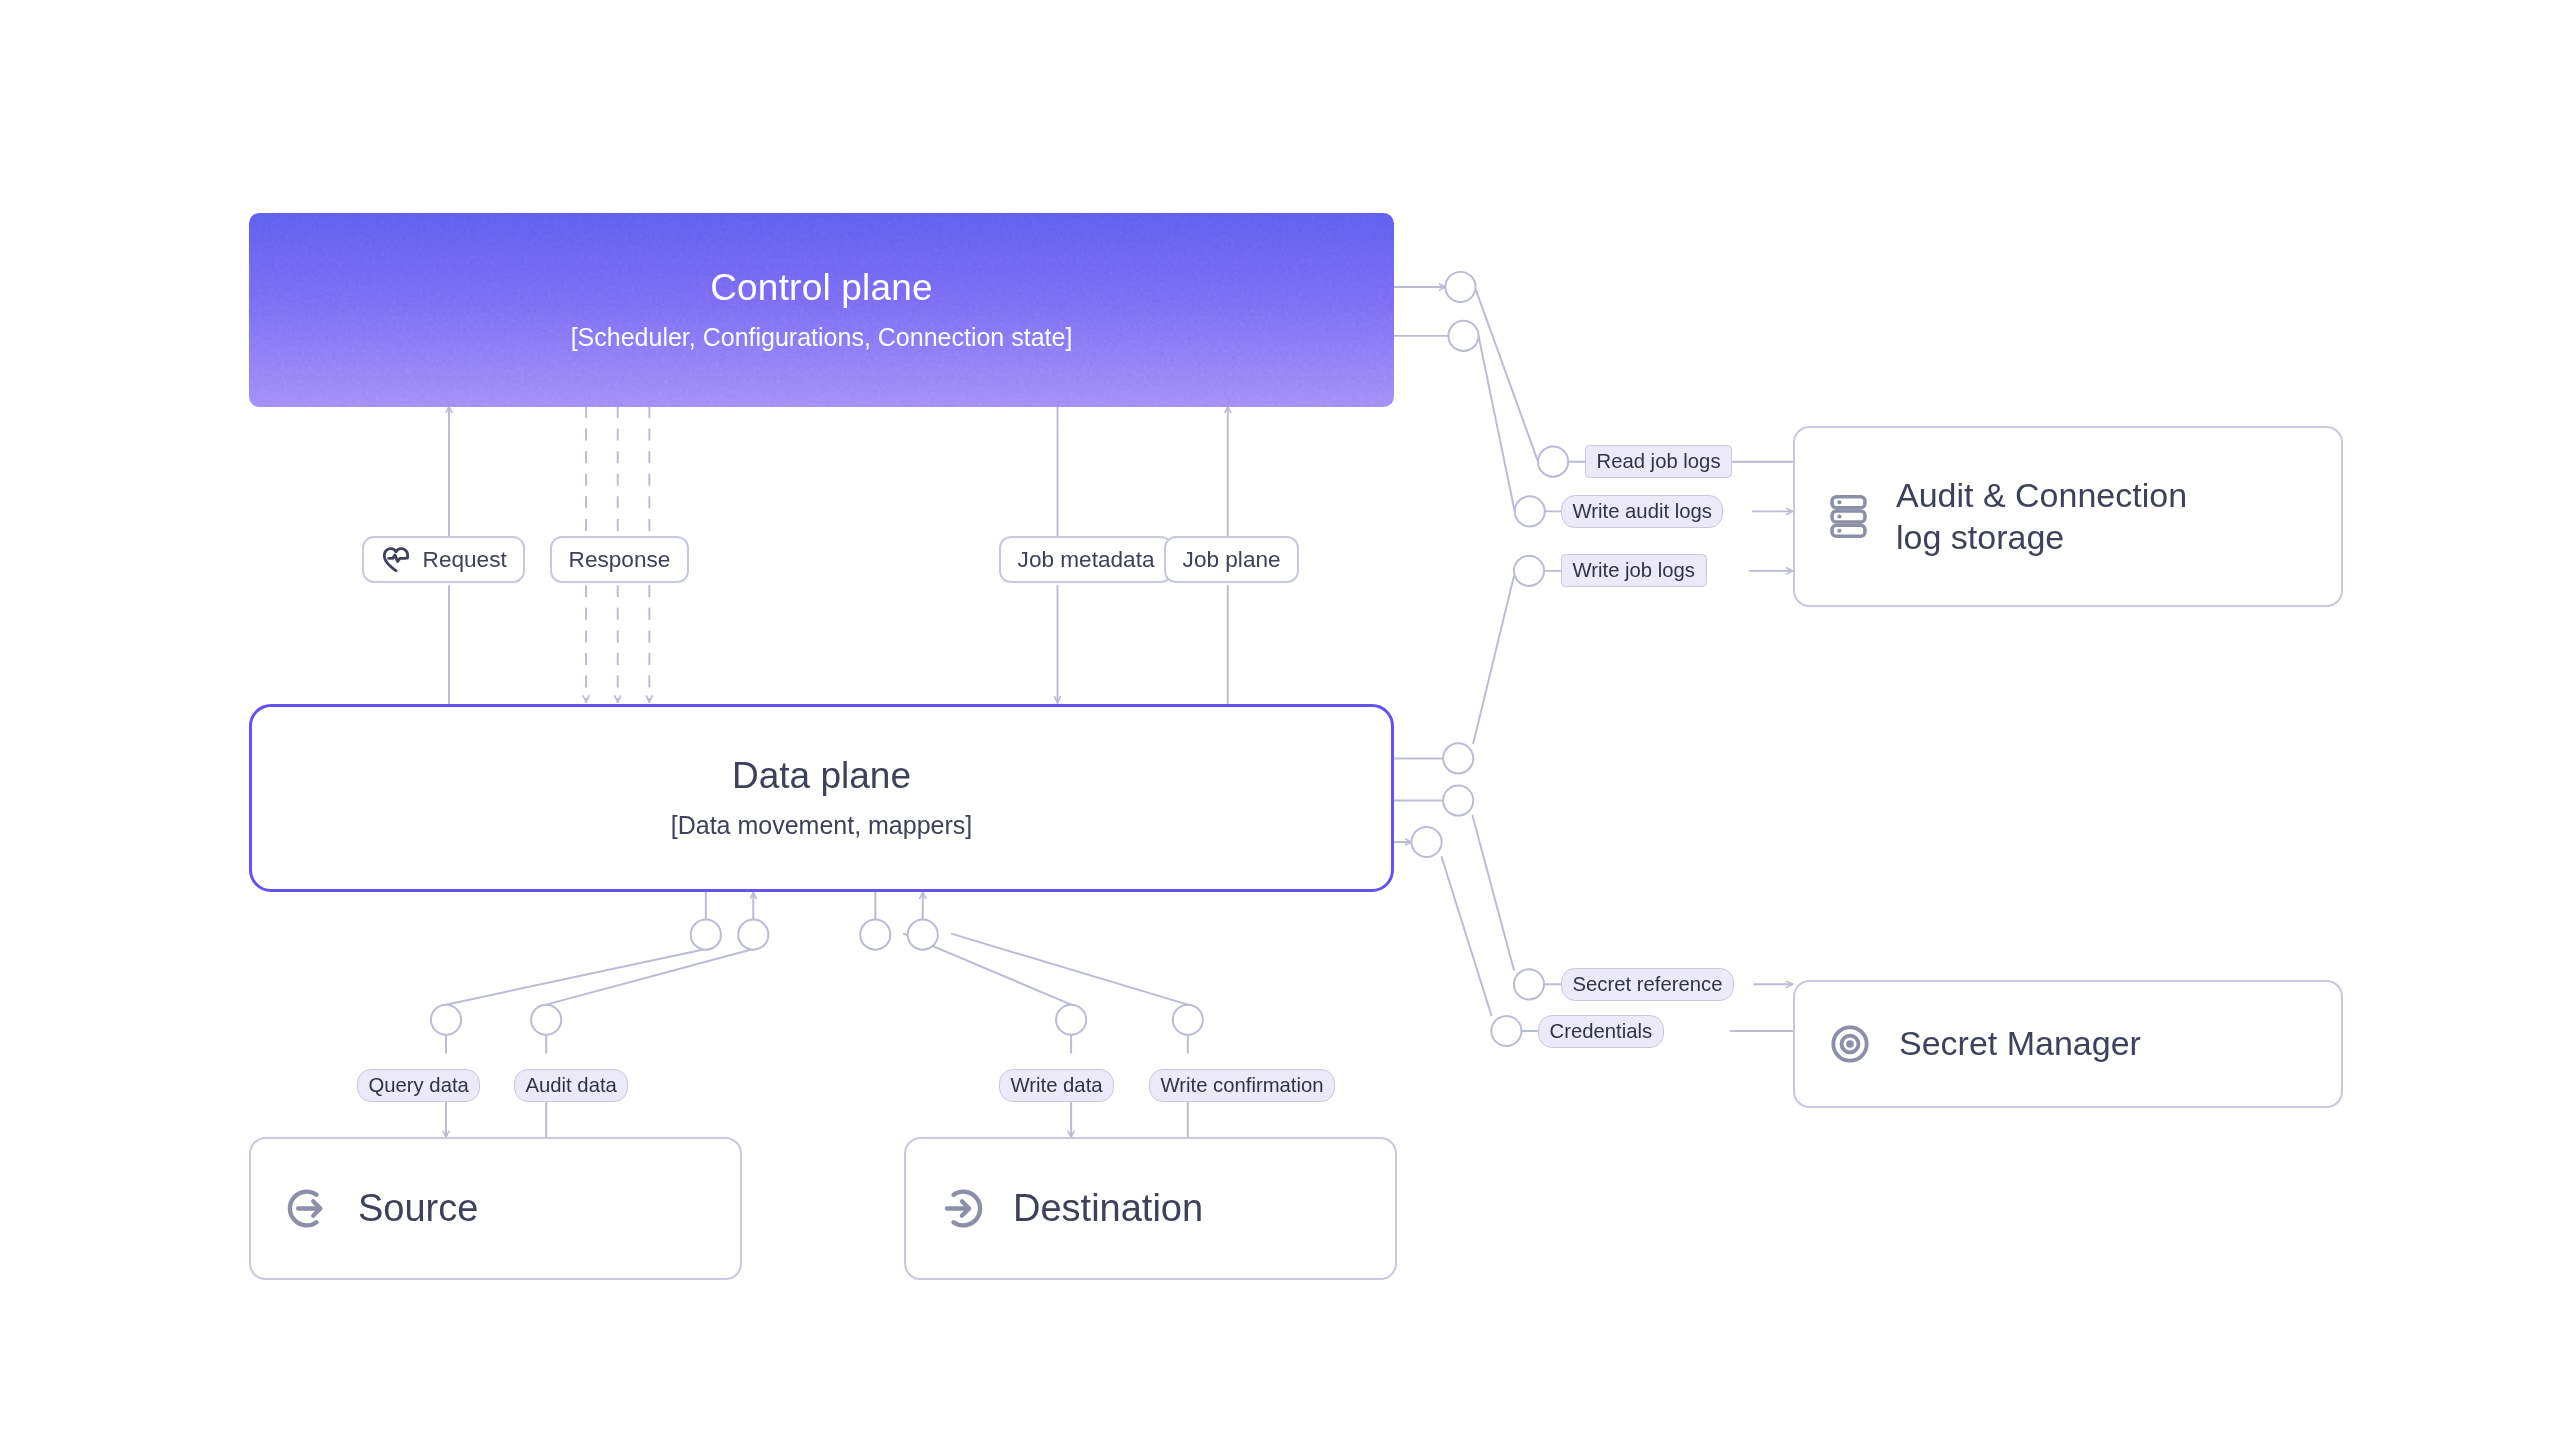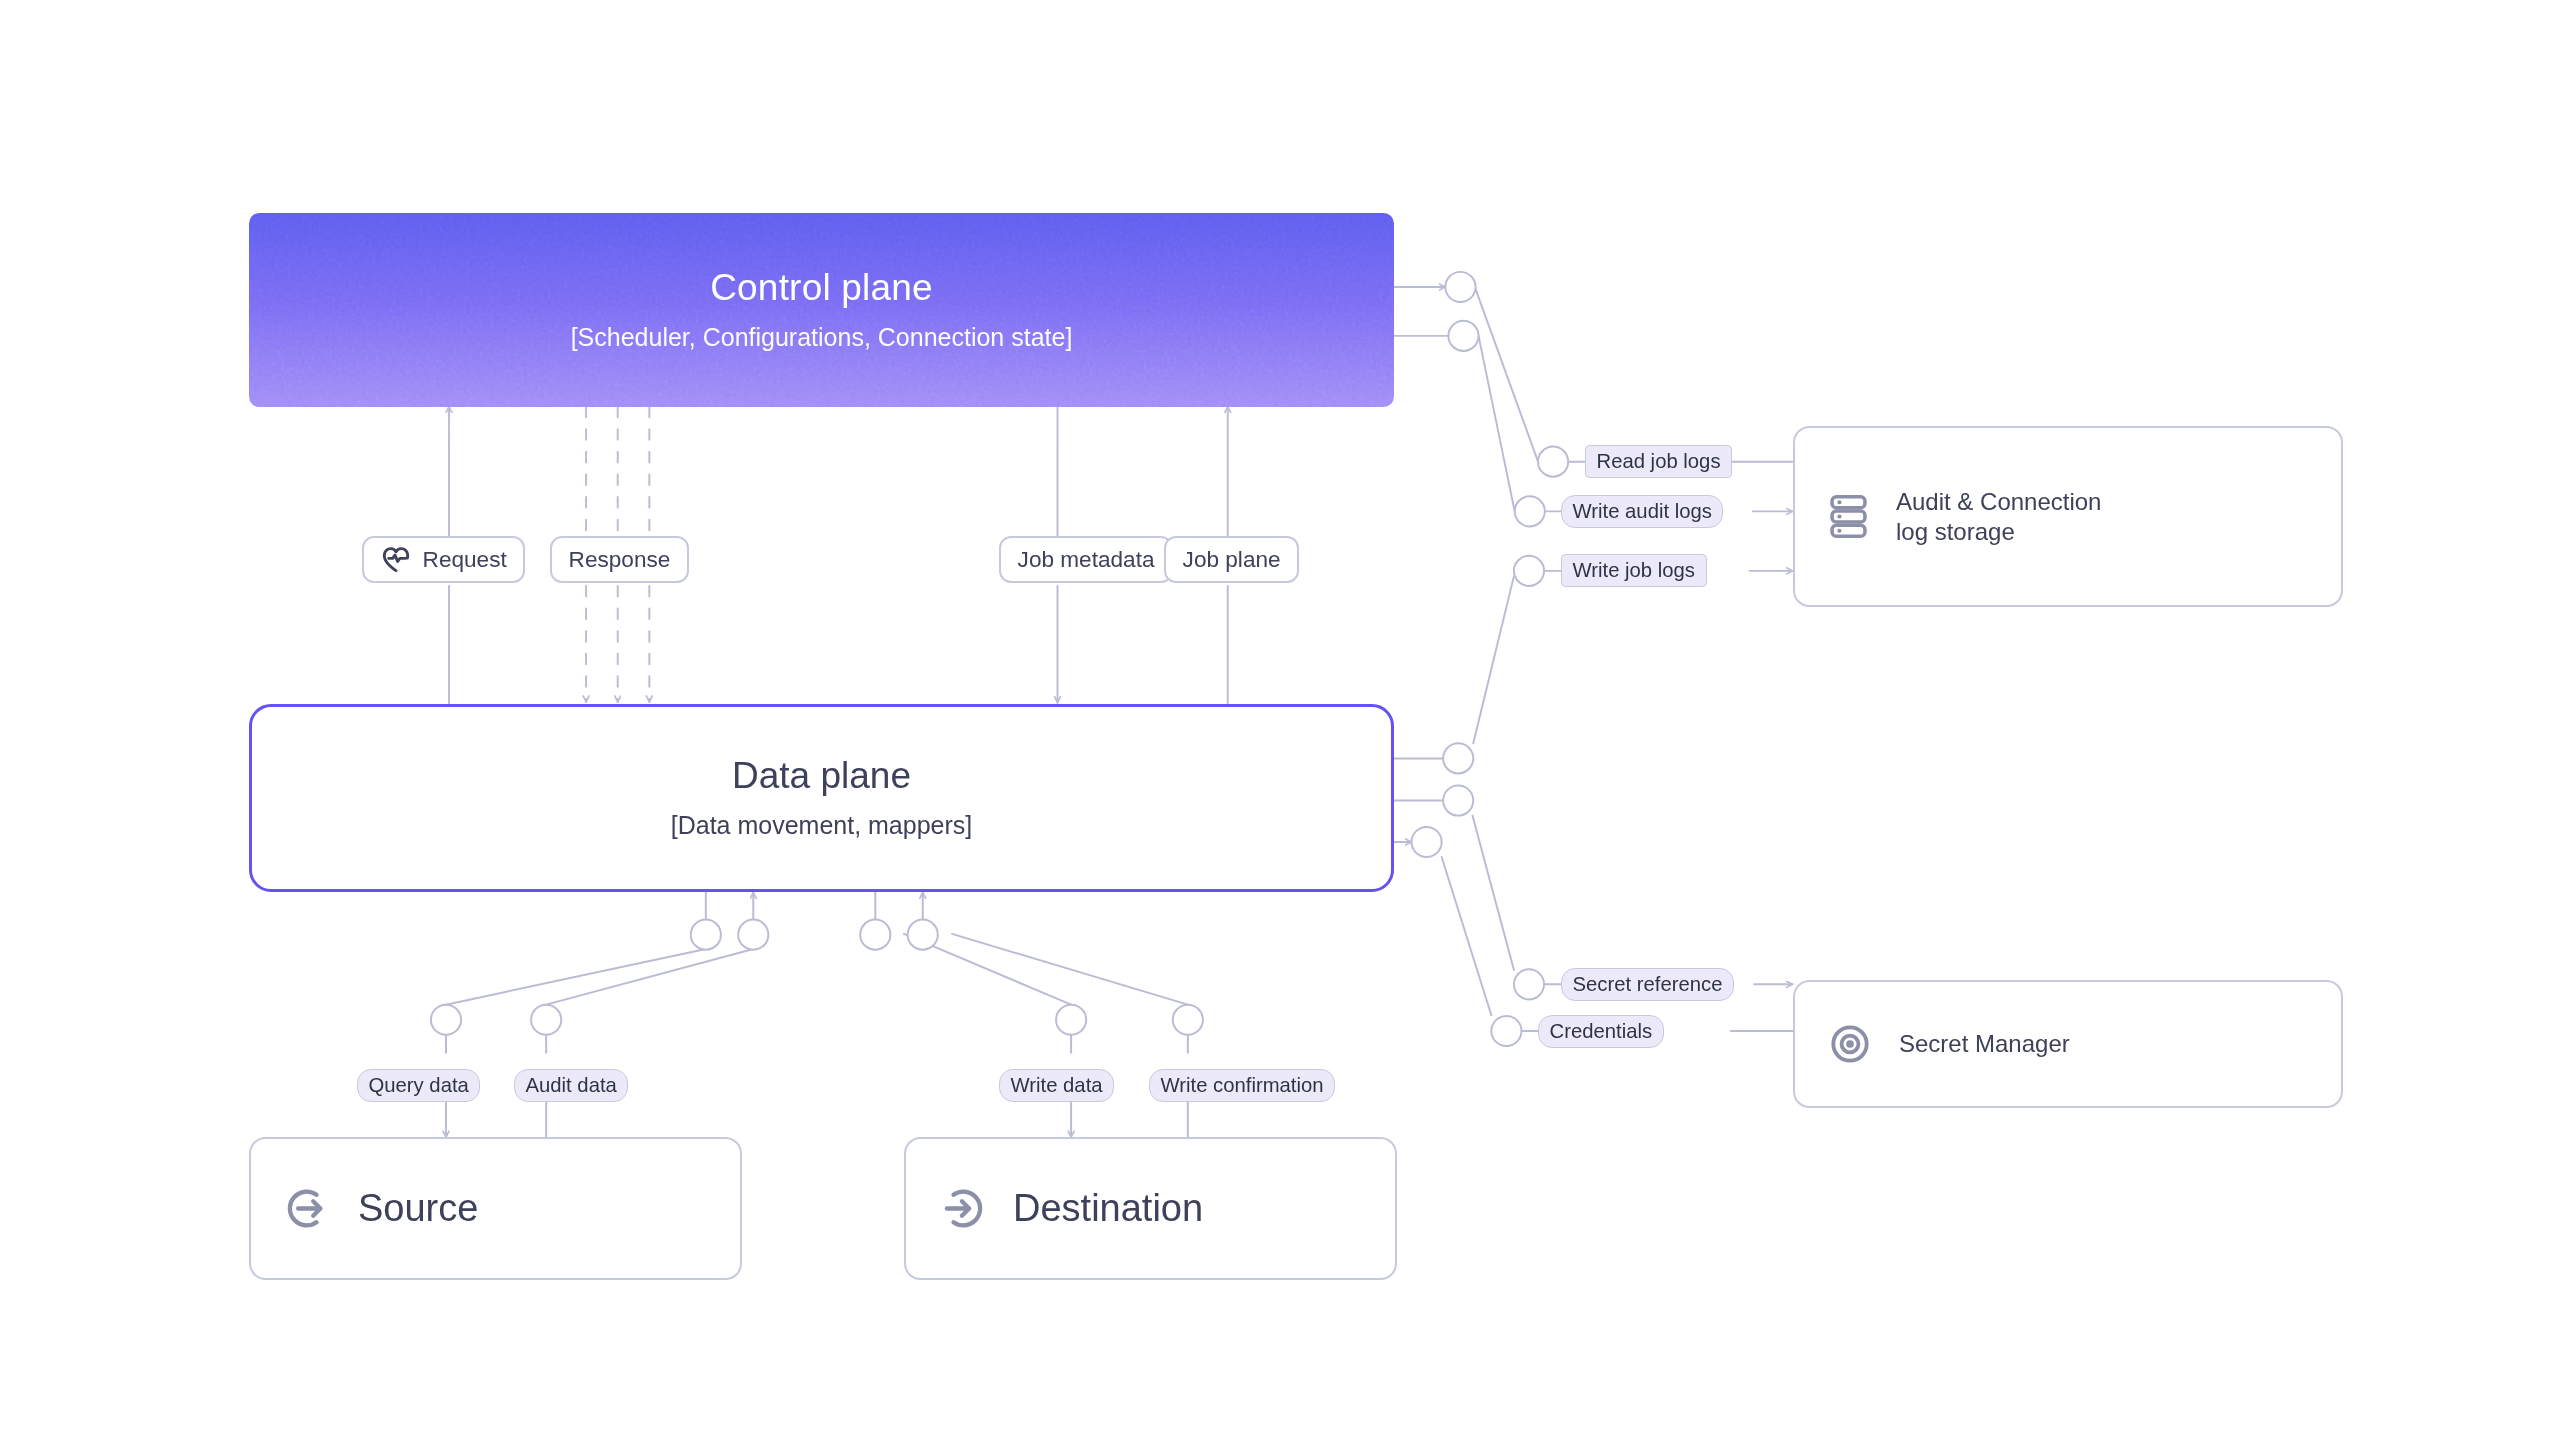--- a/index.html
+++ b/index.html
@@ -23,21 +23,21 @@
   #control-plane .sub{opacity:.97;}
   .noise{position:absolute;inset:0;border-radius:10.5px;pointer-events:none;
       opacity:.30;mix-blend-mode:overlay;}
 
   #data-plane{background:#fff;border:3px solid #6552f2;color:#3d4159;}
 
   
   .card{background:#fff;border:2.3px solid #c7c9de;border-radius:16.6px;
         display:flex;align-items:center;gap:27px;padding:0 33px;
         color:#3d4159;box-sizing:border-box;}
-  .card .cttl{font-size:24px;line-height:1.22;font-weight:400;}
+  .card .cttl{font-size:34px;line-height:1.22;font-weight:400;}
 
   
   .chip{background:#fff;border:2.3px solid #c7c9de;border-radius:12px;
         display:flex;align-items:center;gap:12px;
         padding:0 16.6px;height:47px;color:#3d4159;font-size:22.6px;
         white-space:nowrap;box-sizing:border-box;}
 
   
   .elabel{background:#eceaf8;border:1.5px solid #c7c9de;border-radius:14px;
         display:flex;align-items:center;justify-content:center;

